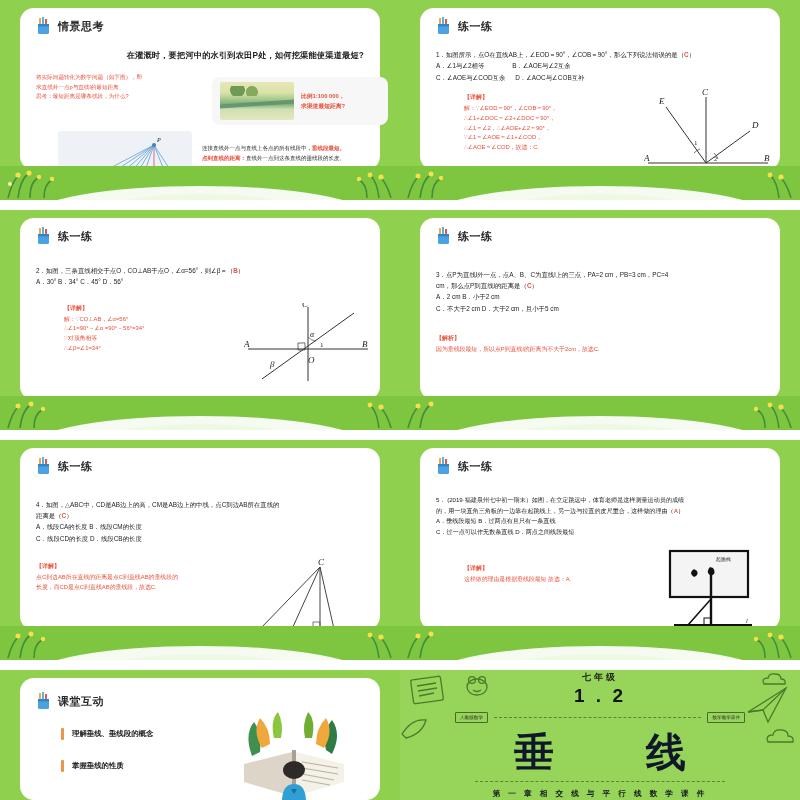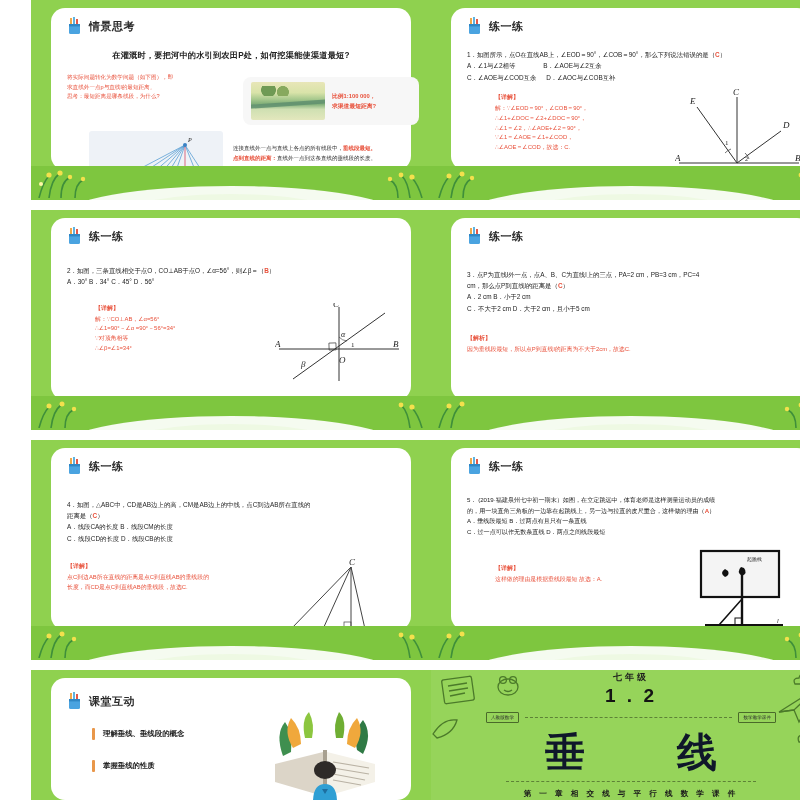--- a/index.html
+++ b/index.html
@@ -15,21 +15,20 @@
     grid-template-columns: 400px 400px;
     grid-template-rows: 200px 10px 220px 10px 220px 10px 130px;
     grid-template-areas:
       "s1 s2"
       "g1 g1"
       "s3 s4"
       "g2 g2"
       "s5 s6"
       "g3 g3"
       "s7 s8";
-    margin-left: 31px;
   }
   .gap { background: #ffffff; }
   .slide {
     position: relative;
     overflow: hidden;
     background: #8fd14f;
   }
   .slide .inner {
     position: absolute;
     left: 20px; right: 20px; top: 8px; bottom: 30px;
@@ -64,21 +63,21 @@
   }
   .pencil-icon { width: 16px; height: 18px; flex: 0 0 auto; }
   .sec-title {
     font-size: 11px; font-weight: bold; color: #2b2b2b;
     letter-spacing: .5px;
   }
 
   .body { padding: 6px 16px 0 16px; position: relative; height: calc(100% - 30px); }
 
   .center-q {
-    text-align: center; font-size: 8.2px; font-weight: bold;
+    text-align: right; font-size: 8.2px; font-weight: bold;
     color: #222; margin-top: 9px; letter-spacing: .2px;
   }
   .redtext { color: #e8503a; font-size: 5.9px; line-height: 1.65; }
   .q-text { font-size: 6.4px; color: #1c1c1c; line-height: 1.75; }
   .opts { font-size: 6.4px; color: #1c1c1c; line-height: 1.8; }
   .ans { color: #e8503a; font-weight: bold; }
 
   .detail-tag { color: #e8503a; font-size: 6px; font-weight: bold; margin-bottom: 2px; }
   .detail-block { margin-left: 28px; margin-top: 10px; }
 

